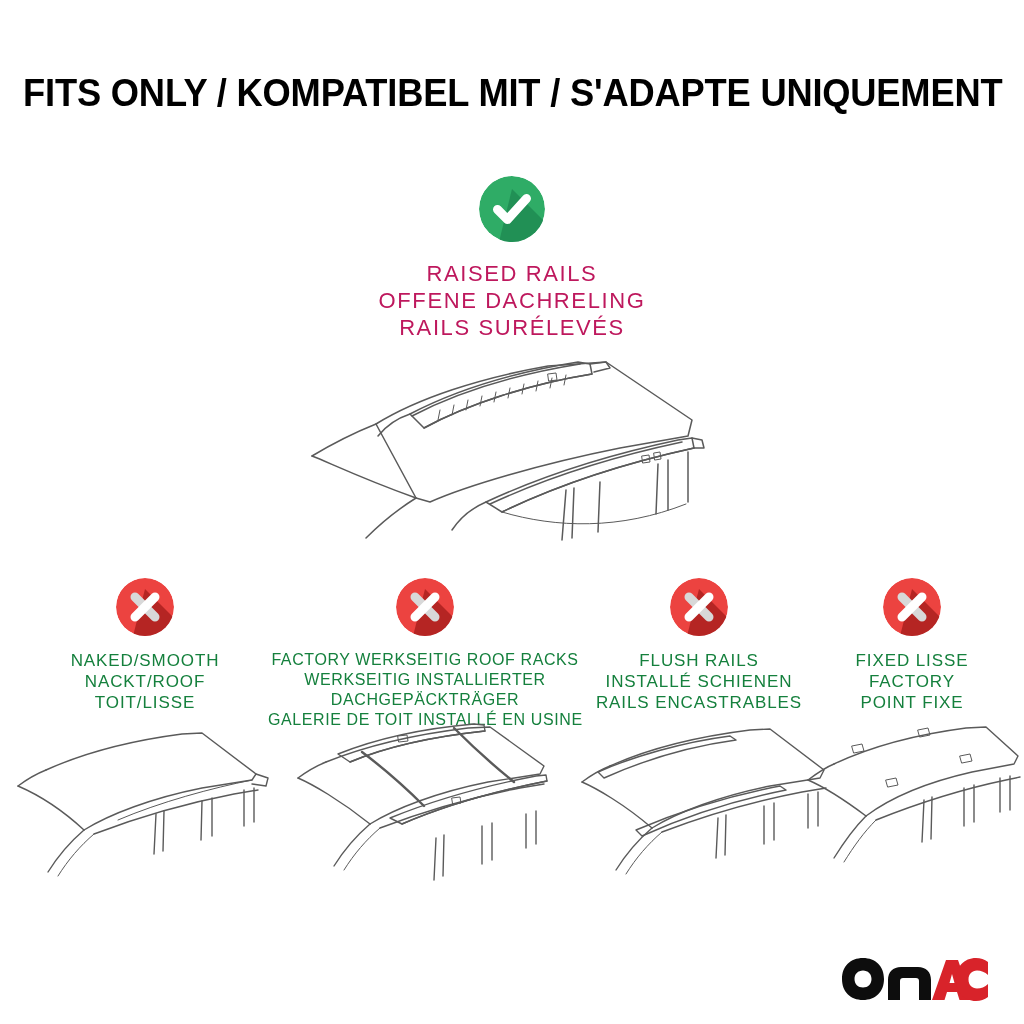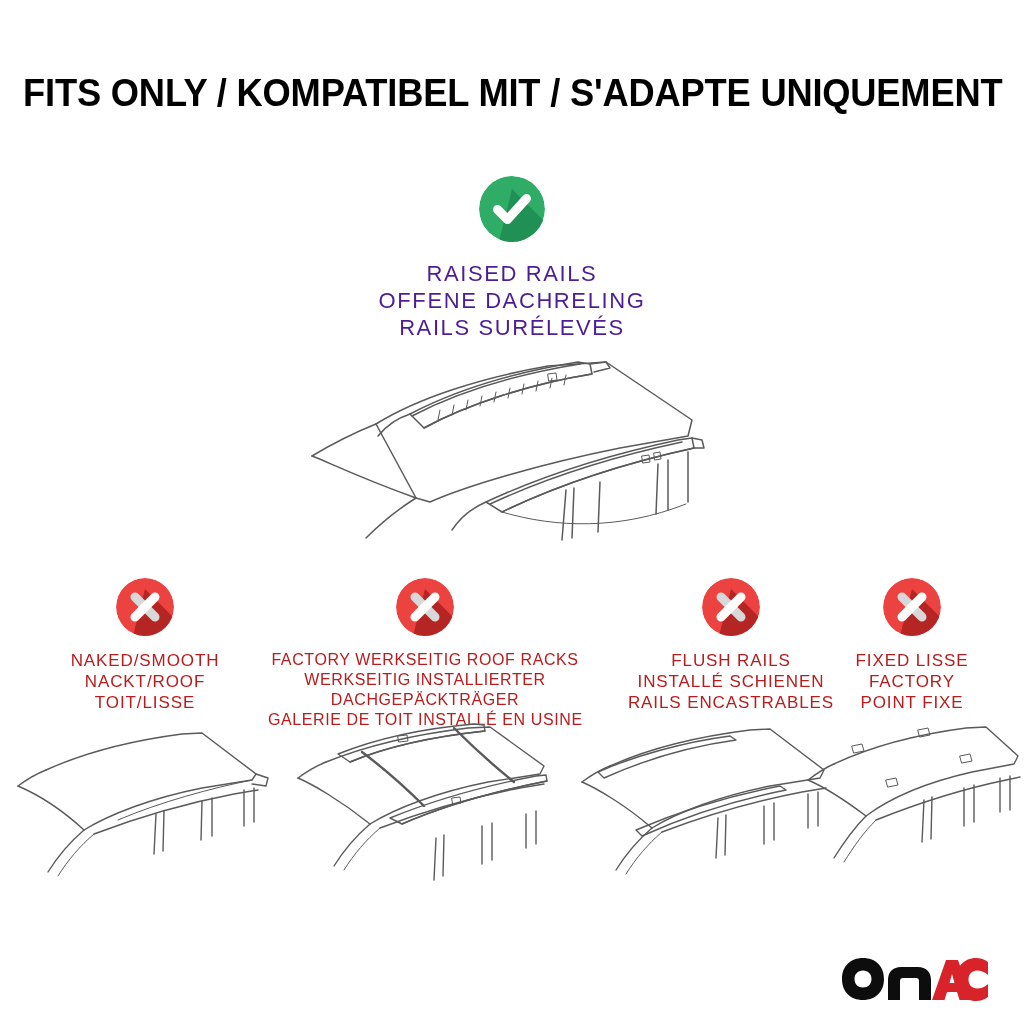--- a/index.html
+++ b/index.html
@@ -61,21 +61,21 @@
   }
   .ok-labels {
     margin-top: 18px;
   }
   .label-line {
     font-family: "Liberation Sans", sans-serif;
     font-weight: 400;
     font-size: 22px;
     line-height: 27px;
     letter-spacing: 1.6px;
-    color: #4c1d95;
+    color: #be185d;
     white-space: nowrap;
   }
 
   
   .hero-art {
     position: absolute;
     left: 290px;
     top: 352px;
     width: 420px;
     height: 200px;
@@ -89,38 +89,38 @@
     width: 1024px;
     height: 150px;
   }
   .col {
     position: absolute;
     top: 0;
     text-align: center;
   }
   .col-1 { left: 20px;  width: 250px; }
   .col-2 { left: 268px; width: 314px; }
-  .col-3 { left: 616px; width: 230px; text-align: center; }
+  .col-3 { left: 584px; width: 230px; text-align: center; }
   .col-4 { left: 826px; width: 172px; }
 
   .x-badge {
     width: 58px;
     height: 58px;
     margin: 0 auto;
   }
   .col-labels {
     margin-top: 14px;
   }
   .col-line {
     font-family: "Liberation Sans", sans-serif;
     font-weight: 400;
     font-size: 17px;
     line-height: 21px;
     letter-spacing: 0.9px;
-    color: #b91c1c;
+    color: #15803d;
     white-space: nowrap;
   }
   .col-2 .col-line {
     font-size: 16px;
     line-height: 20px;
     letter-spacing: 0.6px;
   }
 
   
   .art-row {

